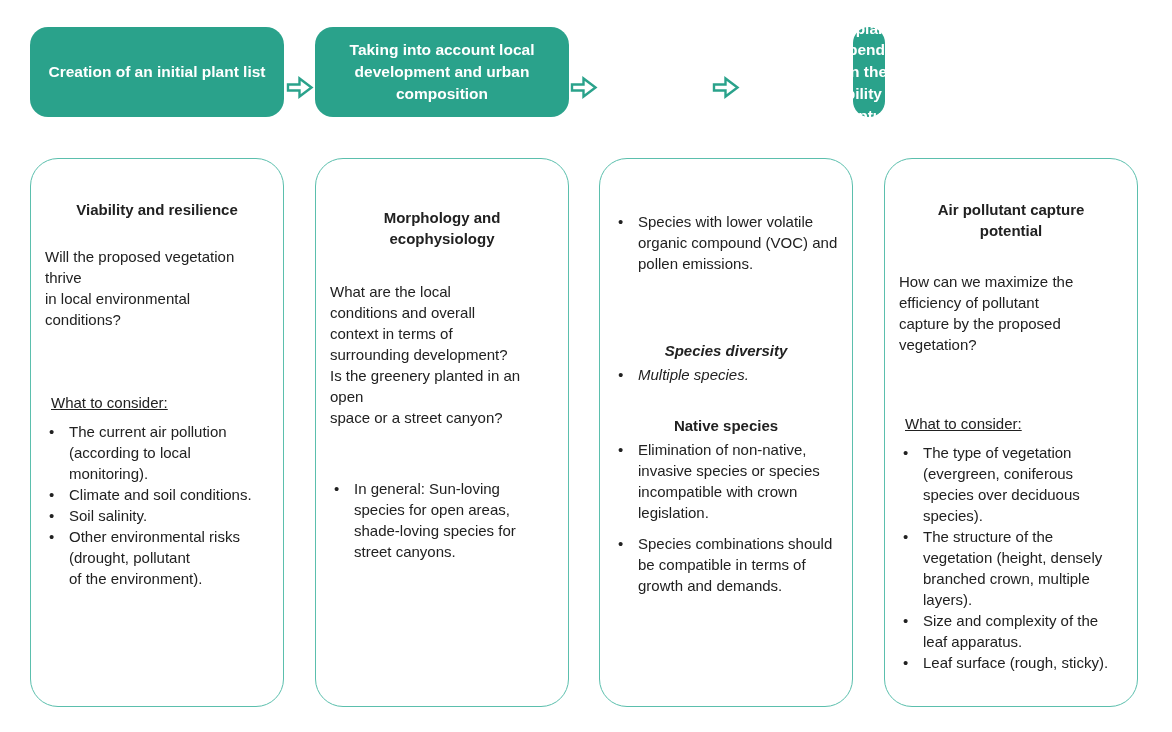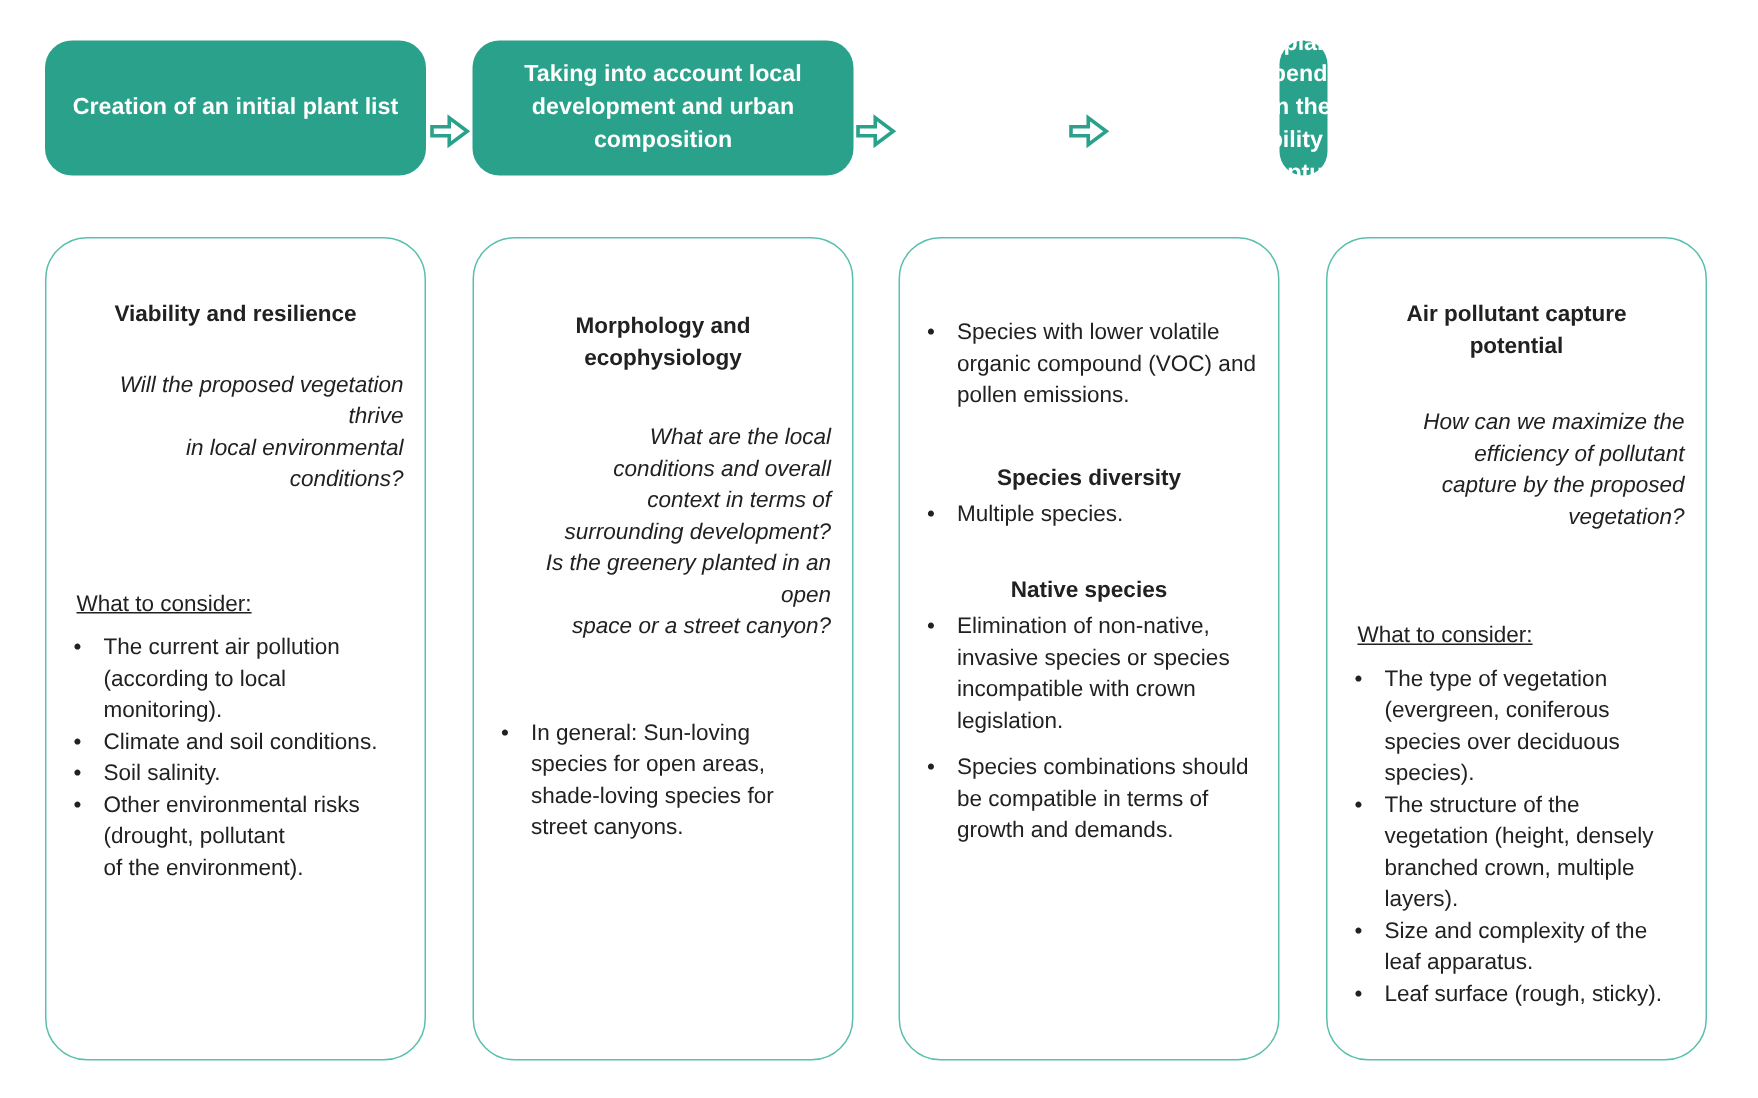--- a/index.html
+++ b/index.html
@@ -51,23 +51,22 @@
     font-size: 15px;
     line-height: 1.4;
     overflow: hidden;
   }
   .title {
     font-weight: bold;
     text-align: center;
     white-space: pre-line;
   }
   .question {
-    text-align: right;
+    text-align: left;
     white-space: pre-line;
-    font-style: italic;
   }
   .consider {
     text-decoration: underline;
     margin-left: 6px;
   }
   ul.bullets { list-style: none; }
   ul.bullets li {
     position: relative;
     padding-left: 24px;
     white-space: pre-line;
@@ -80,21 +79,21 @@
   
   .c1 .title { margin-top: 2px; margin-bottom: 26px; }
   .c1 .consider { margin-top: 62px; margin-bottom: 8px; }
   
   .c2 .title { margin-top: 10px; }
   .c2 .question { margin-top: 32px; }
   .c2 ul.bullets { margin-top: 50px; }
   
   .c3 .group .title { margin-bottom: 3px; }
   .c3 .g-source { margin-top: 14px; }
-  .c3 .g-diversity { margin-top: 34px; }
+  .c3 .g-diversity { margin-top: 66px; font-style: italic; }
   .c3 .g-native { margin-top: 30px; }
   .c3 .g-competition { margin-top: 10px; }
   
   .c4 .title { margin-top: 2px; }
   .c4 .question { margin-top: 30px; }
   .c4 .consider { margin-top: 58px; margin-bottom: 8px; }
   .arrow-svg { width: 28px; height: 25px; display: block; }
 </style>
 </head>
 <body>

